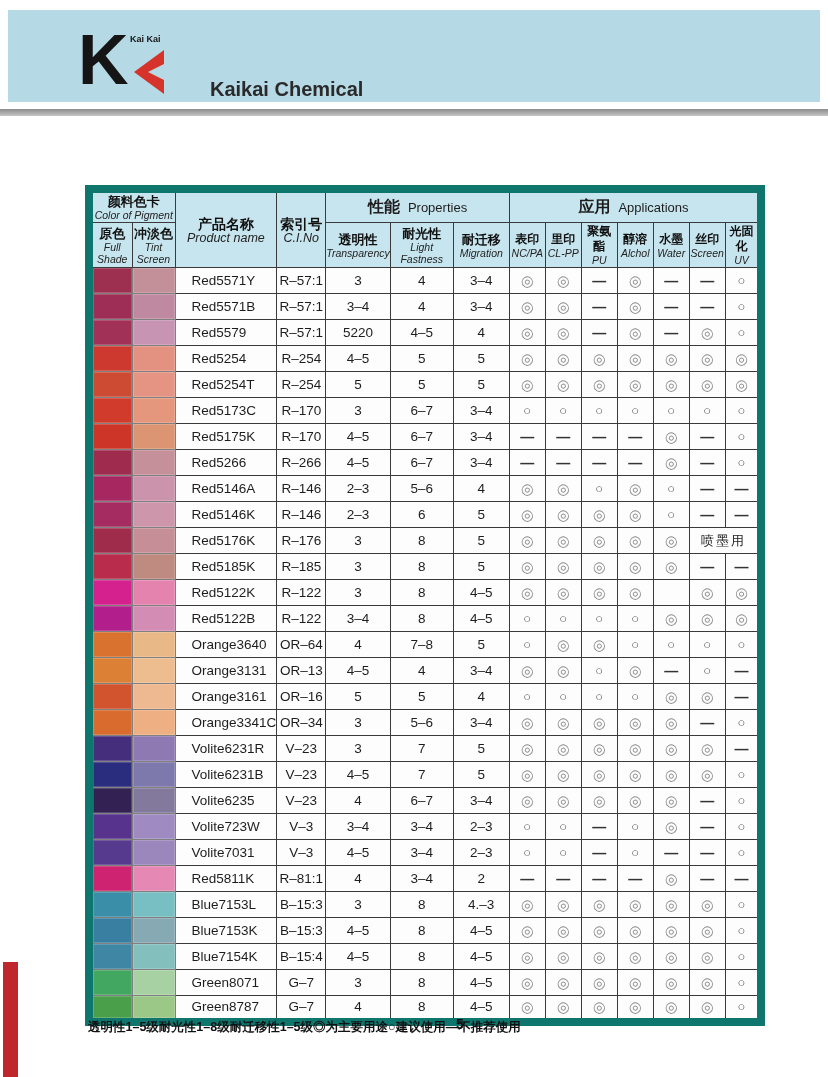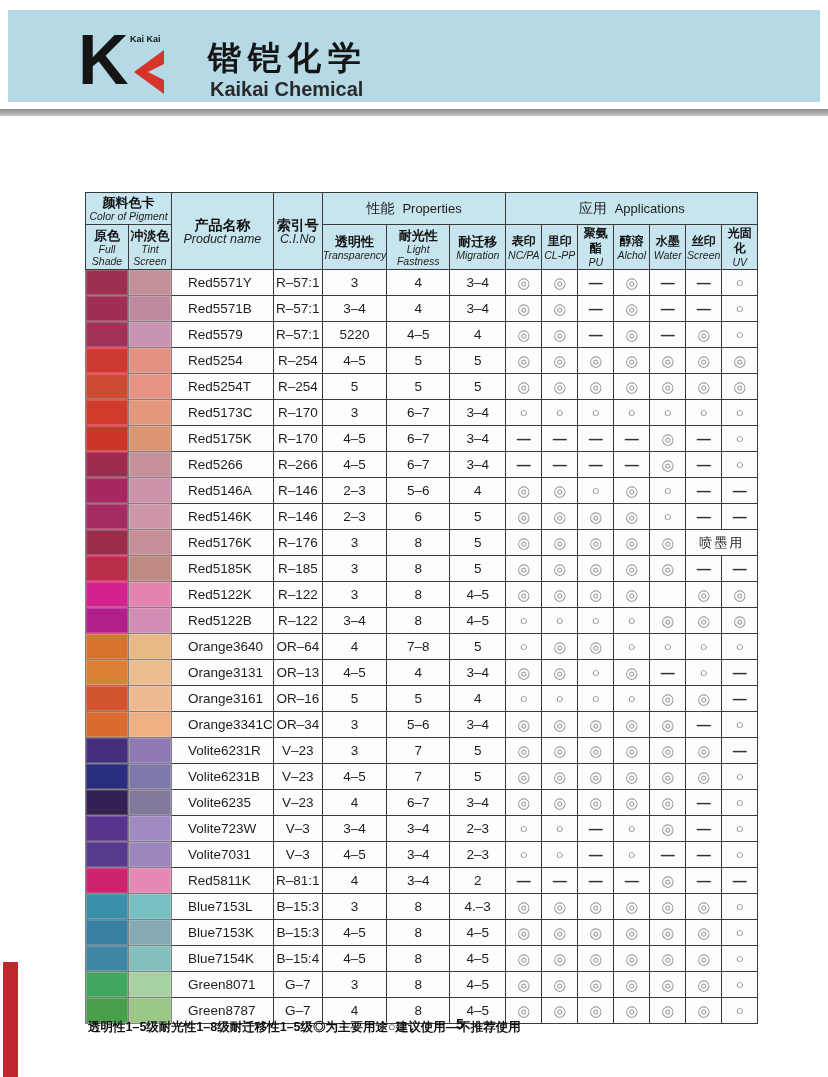--- a/index.html
+++ b/index.html
@@ -12,28 +12,28 @@
   .logo { position:absolute; left:70px; top:12px; width:120px; height:76px; }
   .brand-cn { position:absolute; left:200px; top:26px; font-size:33px; font-weight:600; letter-spacing:7px; color:#151515; }
   .brand-en { position:absolute; left:202px; top:68px; font-size:20px; font-weight:600; color:#2a2a2a; }
   .divider { position:absolute; left:0; top:109px; width:828px; height:7px;
              background:linear-gradient(#8b8b8b,#c6c6c6); }
 
   .page-title { position:absolute; left:88px; top:134px; font-size:20px; font-weight:bold; color:#111; }
 
   
   table.pigments { position:absolute; left:85px; top:185px; border-collapse:collapse; table-layout:fixed;
-                   border:1px solid #0f766e; background:#fff;margin-top:7px; }
+                   border:8px solid #0f766e; background:#fff; }
   .pigments th, .pigments td { border:1px solid #3a3a3a; text-align:center; vertical-align:middle; }
   .pigments th { background:var(--hdr,#c7e5ee); padding:1px 0; }
   .tier1 th { height:32px; }
   .tier2 th { height:38px; }
   .h-cn { display:block; font-size:13px; font-weight:bold; line-height:15px; color:#111; }
   .h-en { display:block; font-size:10.5px; font-weight:normal; line-height:12px; color:#222;font-style:italic; }
-  .h-group .h-cn-inline { font-size:14px; font-weight:normal; }
+  .h-group .h-cn-inline { font-size:16px; font-weight:bold; }
   .h-group .h-en-inline { font-size:13px; font-weight:normal; margin-left:8px; }
   .app-h .h-cn { font-size:12px; }
   .app-h .h-en { font-size:10.5px; }
 
   .pigments td { height:26px; font-size:14px; background:#fdfdfd; color:#1d1d1d; }
   td.sw { border:1px solid #808080; box-shadow:inset 0 0 0 1px rgba(255,255,255,.18); }
   td.name { text-align:left; padding-left:16px; font-size:13.5px; }
   td.num { font-size:13.5px; }
   td.sym.pri { color:#8f8f8f; font-size:15px; }
   td.sym.sug { color:#474747; font-size:13px; }
@@ -51,21 +51,20 @@
 <body>
 
 <div class="page">
 
   <div class="band" style="background: rgb(182, 217, 230);">
     <svg class="logo" viewBox="0 0 120 76">
       <text x="0" y="62" font-family="Liberation Sans, sans-serif" font-size="70" font-weight="900" fill="#151515">K</text>
       <text x="52" y="20" font-family="Liberation Sans, sans-serif" font-size="9" font-weight="bold" fill="#151515">Kai Kai</text>
       <polygon points="86,28 56,50 86,72 86,58 70,50 86,42" fill="#d6342a"></polygon>
     </svg>
-    <div class="brand-cn">锴铠化学</div>
     <div class="brand-en">Kaikai Chemical</div>
   </div>
   <div class="divider"></div>
 
 
   <table class="pigments">
     <colgroup>
       <col style="width:43px">
         <col style="width:43px">
         <col style="width:91px">

